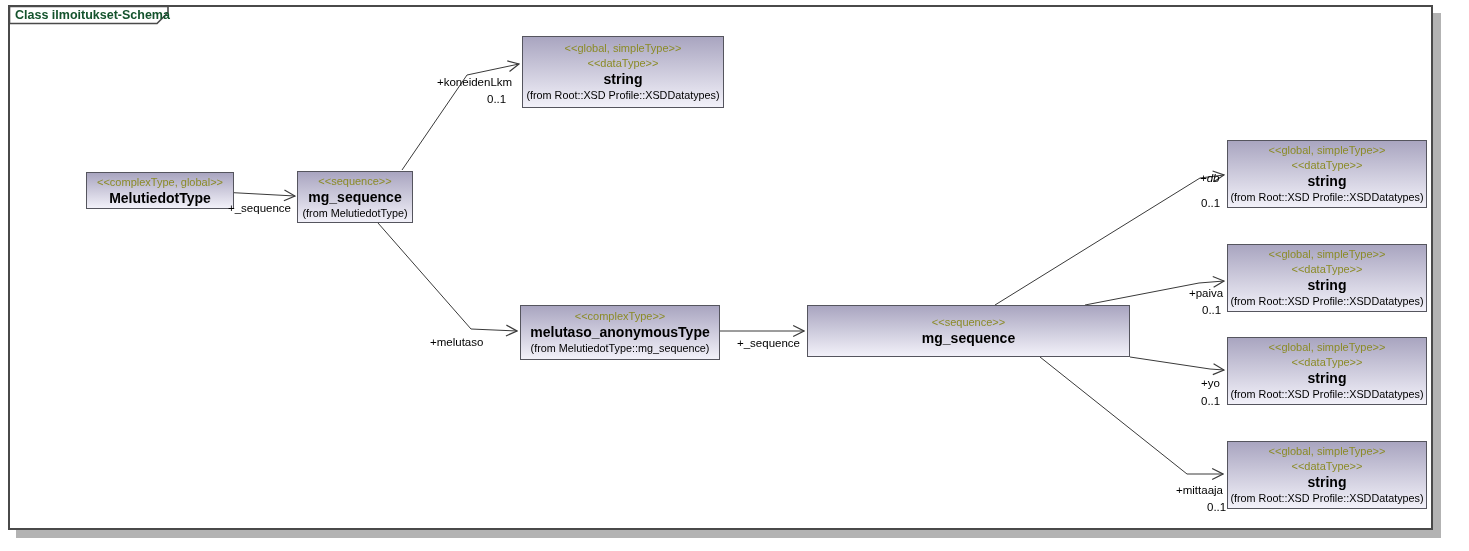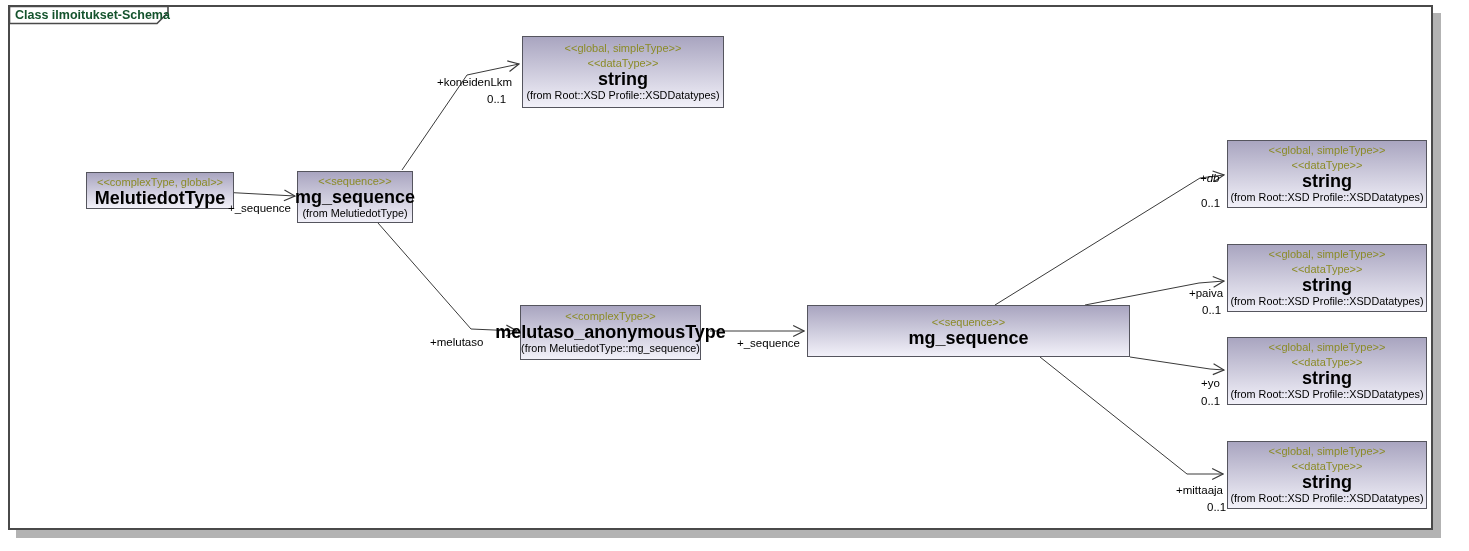--- a/index.html
+++ b/index.html
@@ -38,21 +38,21 @@
     position:absolute;box-sizing:border-box;z-index:2;
     background:linear-gradient(to bottom,var(--grad-top),var(--grad-bottom));
     border:1px solid var(--node-border);
     display:flex;flex-direction:column;justify-content:center;align-items:center;
     text-align:center;padding:1px 2px;
   }
   .stereotype{
     color:var(--stereotype-color);font-size:11px;line-height:15px;white-space:nowrap;
   }
   .node-name{
-    color:#000;font-weight:bold;font-size:18px;line-height:17px;white-space:nowrap;
+    color:#000;font-weight:bold;font-size:14px;line-height:17px;white-space:nowrap;
   }
   .node-from{
     color:#000;font-size:10.8px;line-height:15px;white-space:nowrap;
   }
   .edge-label,.edge-card{
     position:absolute;z-index:3;color:#000;font-size:11.5px;white-space:nowrap;
   }
 </style>
 </head>
 <body>
@@ -89,21 +89,21 @@
       <div class="stereotype">&lt;&lt;sequence&gt;&gt;</div>
       <div class="node-name">mg_sequence</div>
       <div class="node-from">(from MelutiedotType)</div>
     </div>
     <div class="uml-node" style="left: 522px; top: 36px; width: 202px; height: 72px;">
       <div class="stereotype">&lt;&lt;global, simpleType&gt;&gt;</div>
       <div class="stereotype">&lt;&lt;dataType&gt;&gt;</div>
       <div class="node-name">string</div>
       <div class="node-from">(from Root::XSD Profile::XSDDatatypes)</div>
     </div>
-    <div class="uml-node" style="left: 520px; top: 305px; width: 181px; height: 55px;">
+    <div class="uml-node" style="left: 520px; top: 305px; width: 200px; height: 55px;">
       <div class="stereotype">&lt;&lt;complexType&gt;&gt;</div>
       <div class="node-name">melutaso_anonymousType</div>
       <div class="node-from">(from MelutiedotType::mg_sequence)</div>
     </div>
     <div class="uml-node" style="left: 807px; top: 305px; width: 323px; height: 52px;">
       <div class="stereotype">&lt;&lt;sequence&gt;&gt;</div>
       <div class="node-name">mg_sequence</div>
     </div>
     <div class="uml-node" style="left: 1227px; top: 140px; width: 200px; height: 68px;">
       <div class="stereotype">&lt;&lt;global, simpleType&gt;&gt;</div>

